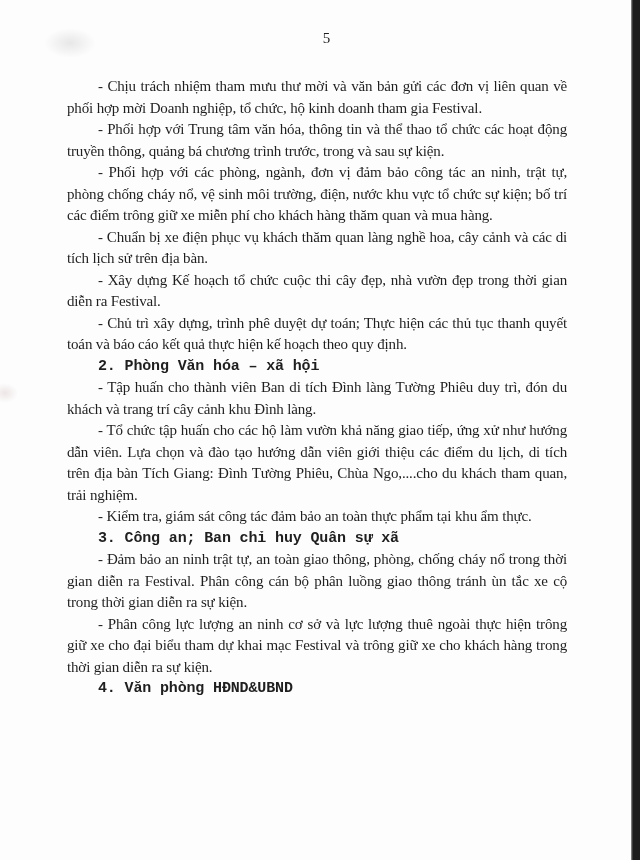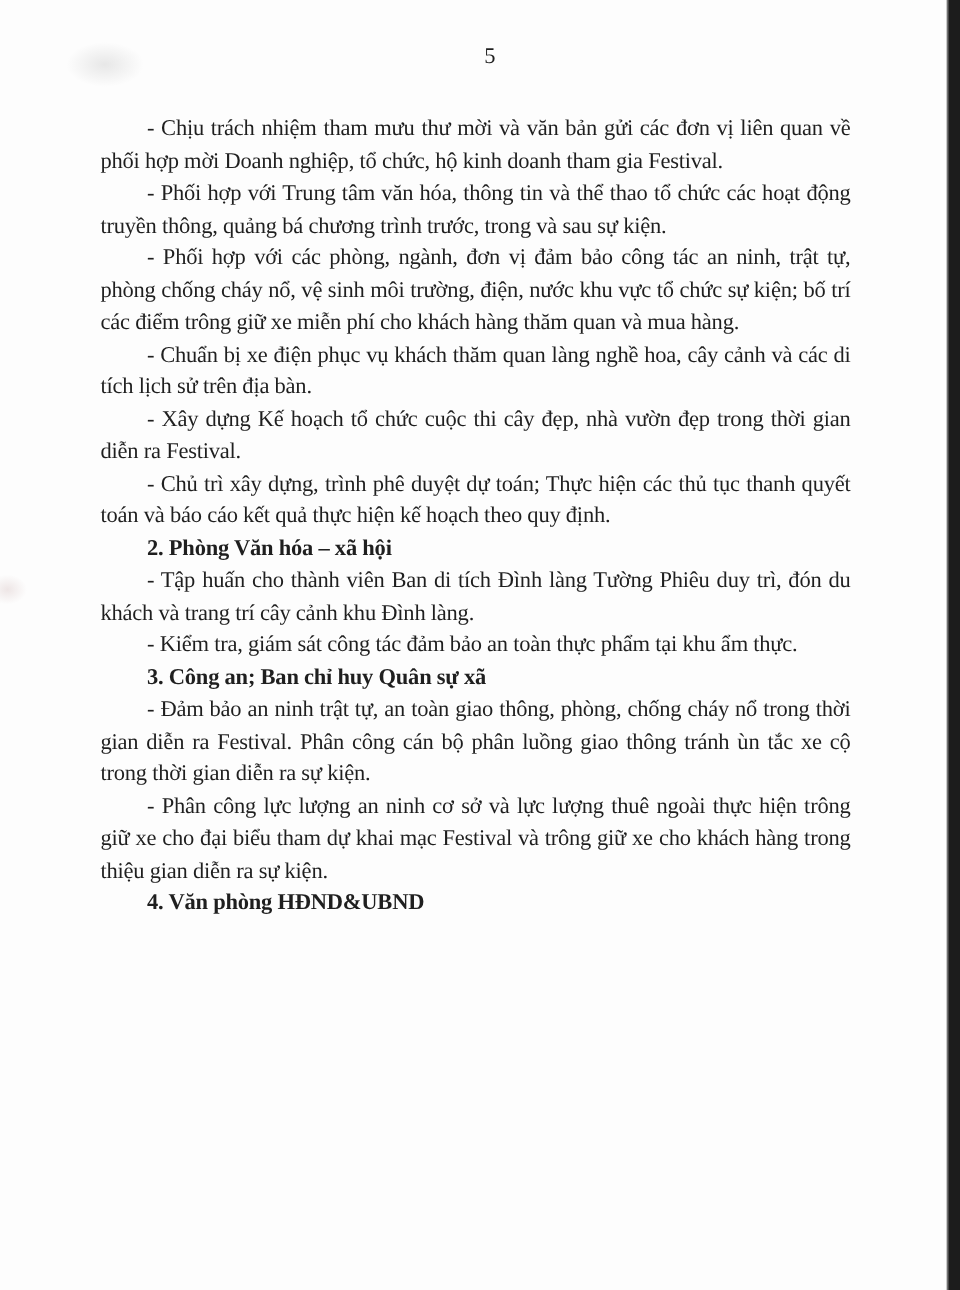--- a/index.html
+++ b/index.html
@@ -36,20 +36,21 @@
     color:var(--ink);
     text-align:justify;
   }
   .content p{
     text-indent:31px;
     margin:0;
   }
   .content p.heading{
     font-weight:bold;
     text-align:left;
+    font-family:Liberation Mono, monospace;
   }
   .content p.fill{
     text-align-last:justify;
   }
   
   .scan-edge{
     position:absolute;
     top:0;right:0;
     width:9px;height:860px;
     background:linear-gradient(to right,#9a9a9a 0,var(--edge) 2px,var(--edge) 100%);
@@ -78,23 +79,24 @@
 
   <div class="content">
     <p>- Chịu trách nhiệm tham mưu thư mời và văn bản gửi các đơn vị liên quan về phối hợp mời Doanh nghiệp, tổ chức, hộ kinh doanh tham gia Festival.</p>
     <p>- Phối hợp với Trung tâm văn hóa, thông tin và thể thao tổ chức các hoạt động truyền thông, quảng bá chương trình trước, trong và sau sự kiện.</p>
     <p>- Phối hợp với các phòng, ngành, đơn vị đảm bảo công tác an ninh, trật tự, phòng chống cháy nổ, vệ sinh môi trường, điện, nước khu vực tổ chức sự kiện; bố trí các điểm trông giữ xe miễn phí cho khách hàng thăm quan và mua hàng.</p>
     <p>- Chuẩn bị xe điện phục vụ khách thăm quan làng nghề hoa, cây cảnh và các di tích lịch sử trên địa bàn.</p>
     <p>- Xây dựng Kế hoạch tổ chức cuộc thi cây đẹp, nhà vườn đẹp trong thời gian diễn ra Festival.</p>
     <p>- Chủ trì xây dựng, trình phê duyệt dự toán; Thực hiện các thủ tục thanh quyết toán và báo cáo kết quả thực hiện kế hoạch theo quy định.</p>
     <p class="heading">2. Phòng Văn hóa – xã hội</p>
     <p>- Tập huấn cho thành viên Ban di tích Đình làng Tường Phiêu duy trì, đón du khách và trang trí cây cảnh khu Đình làng.</p>
+    <p>- Tổ chức tập huấn cho các hộ làm vườn khả năng giao tiếp, ứng xử như hướng dẫn viên. Lựa chọn và đào tạo hướng dẫn viên giới thiệu các điểm du lịch, di tích trên địa bàn Tích Giang: Đình Tường Phiêu, Chùa Ngo,....cho du khách tham quan, trải nghiệm.</p>
     <p>- Kiểm tra, giám sát công tác đảm bảo an toàn thực phẩm tại khu ẩm thực.</p>
     <p class="heading">3. Công an; Ban chỉ huy Quân sự xã</p>
     <p>- Đảm bảo an ninh trật tự, an toàn giao thông, phòng, chống cháy nổ trong thời gian diễn ra Festival. Phân công cán bộ phân luồng giao thông tránh ùn tắc xe cộ trong thời gian diễn ra sự kiện.</p>
-    <p>- Phân công lực lượng an ninh cơ sở và lực lượng thuê ngoài thực hiện trông giữ xe cho đại biểu tham dự khai mạc Festival và trông giữ xe cho khách hàng trong thiệu gian diễn ra sự kiện.</p>
+    <p>- Phân công lực lượng an ninh cơ sở và lực lượng thuê ngoài thực hiện trông giữ xe cho đại biểu tham dự khai mạc Festival và trông giữ xe cho khách hàng trong thời gian diễn ra sự kiện.</p>
     <p class="heading">4. Văn phòng HĐND&amp;UBND</p>
   </div>
 
   <div class="scan-smudge-top"></div>
   <div class="scan-smudge-left"></div>
   <div class="scan-edge"></div>
 </div>
 
 </body></html>

